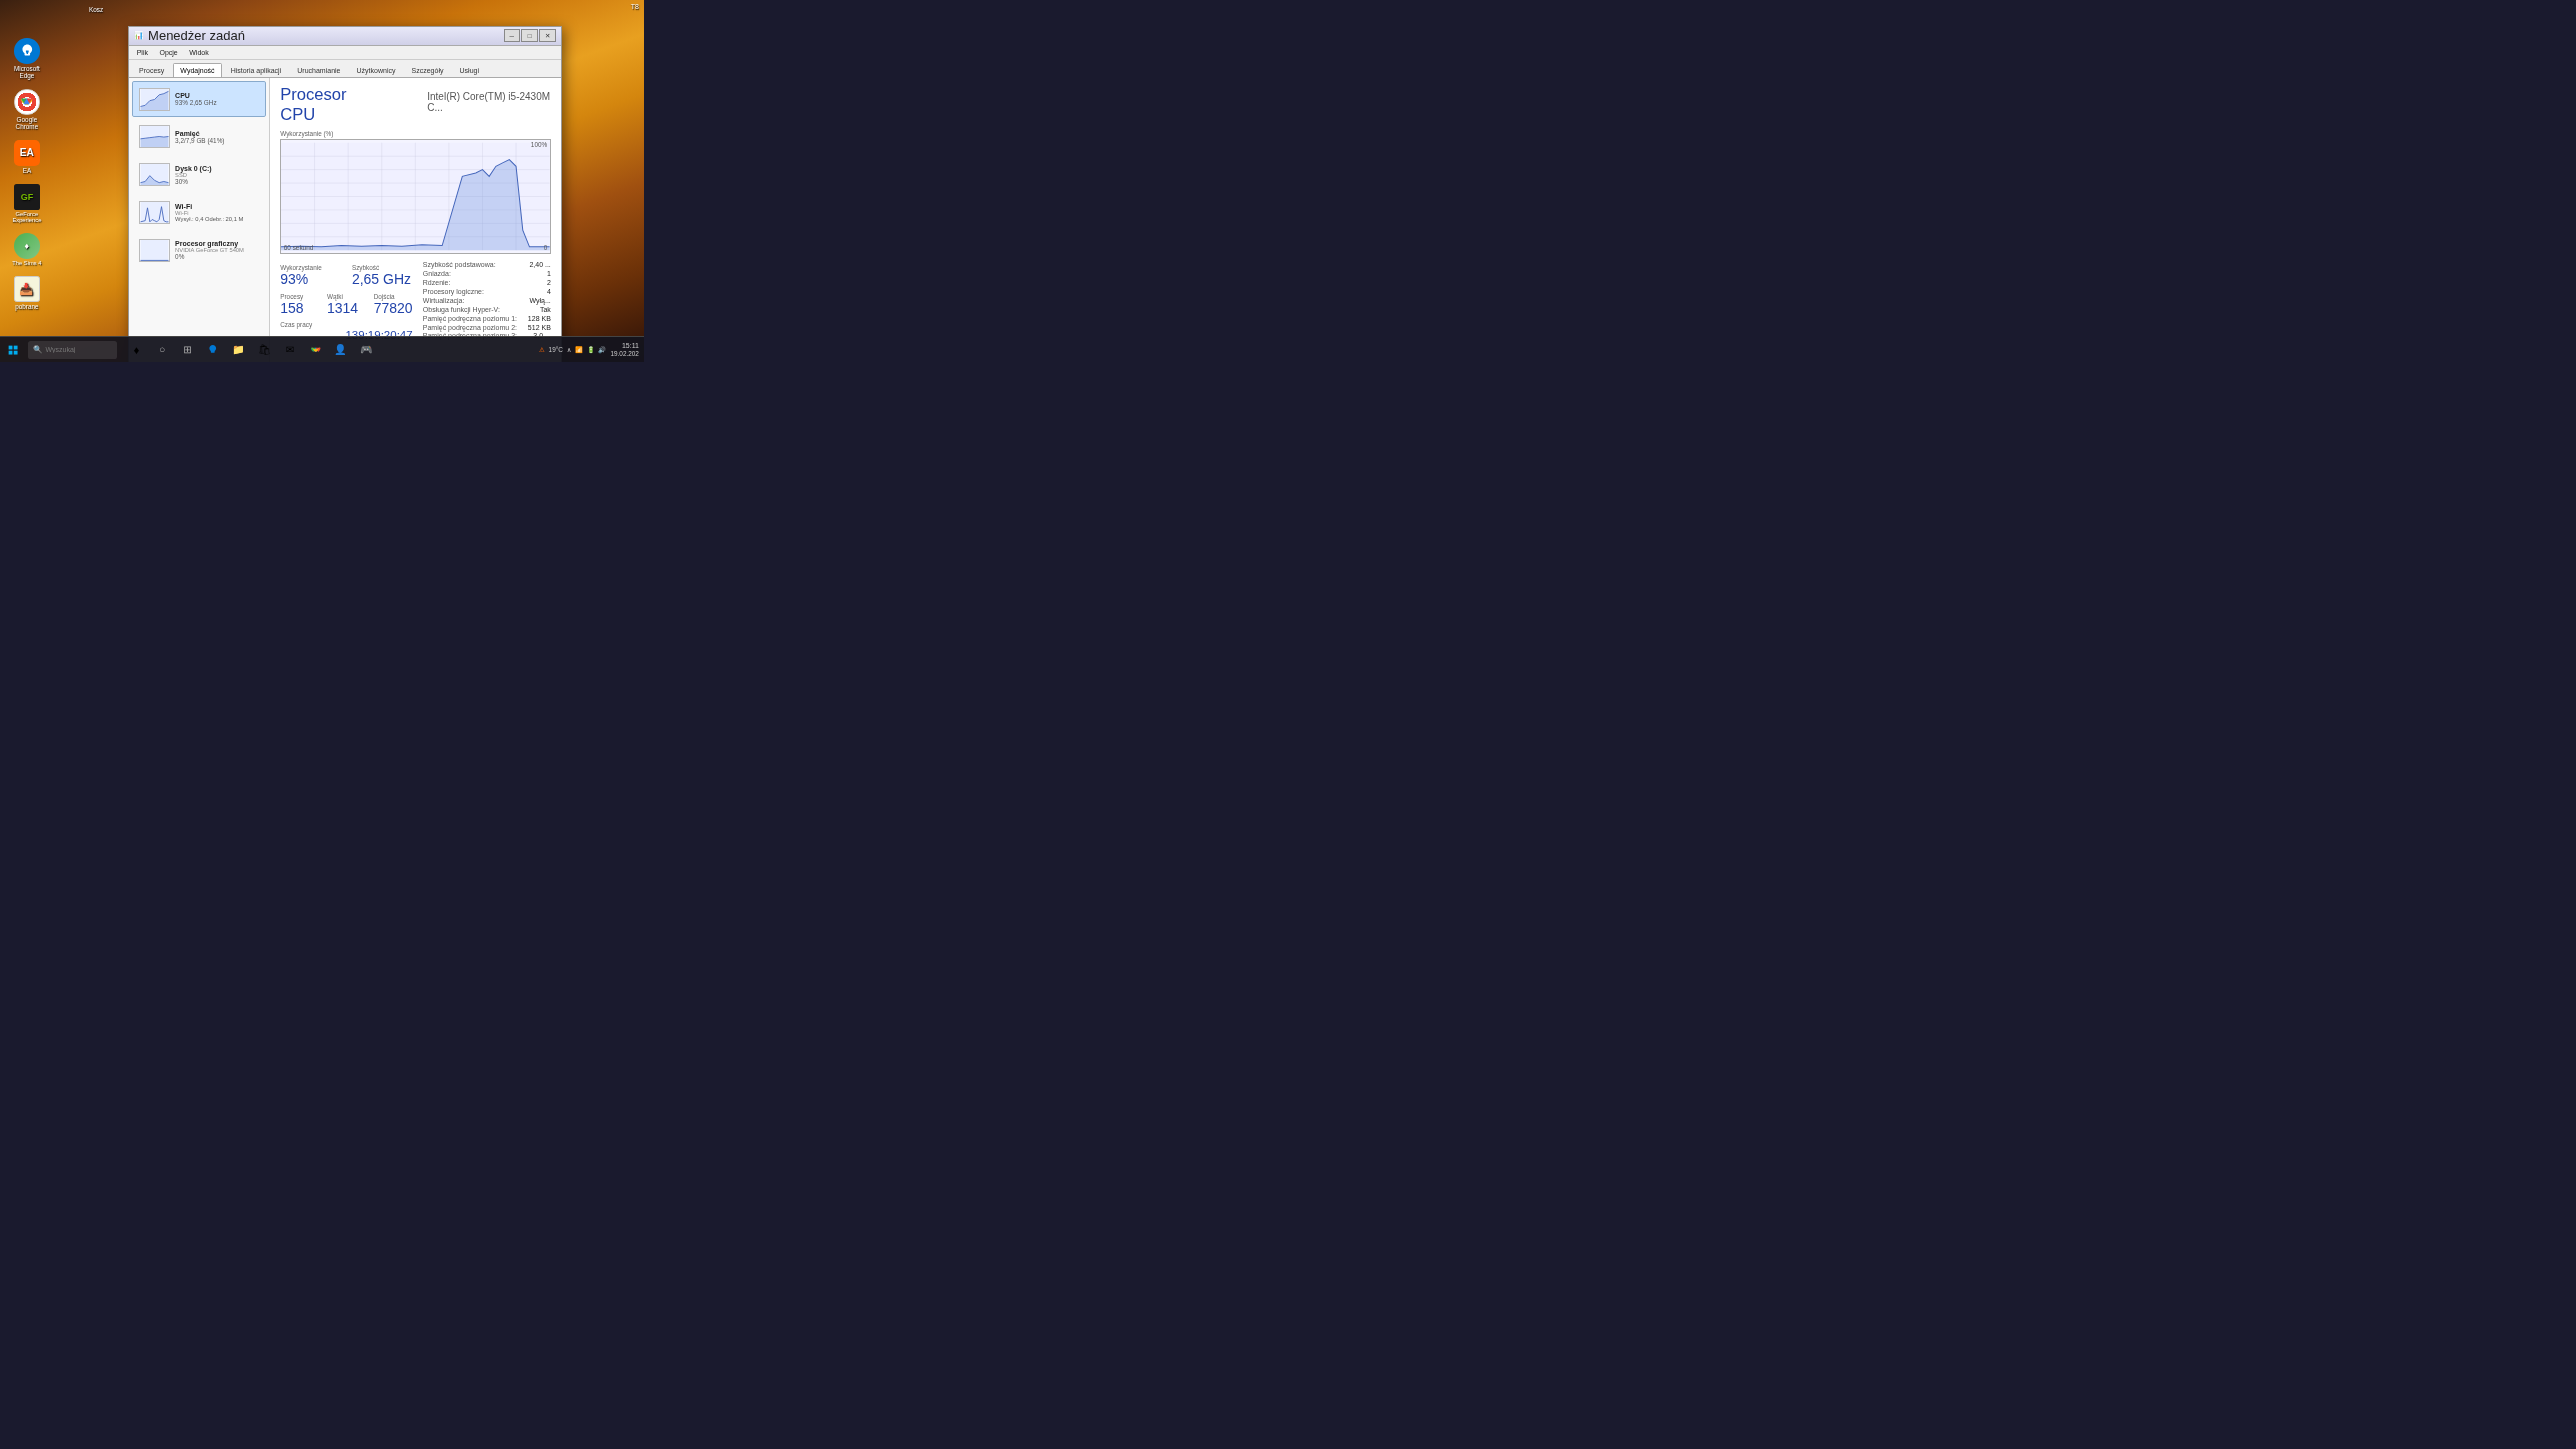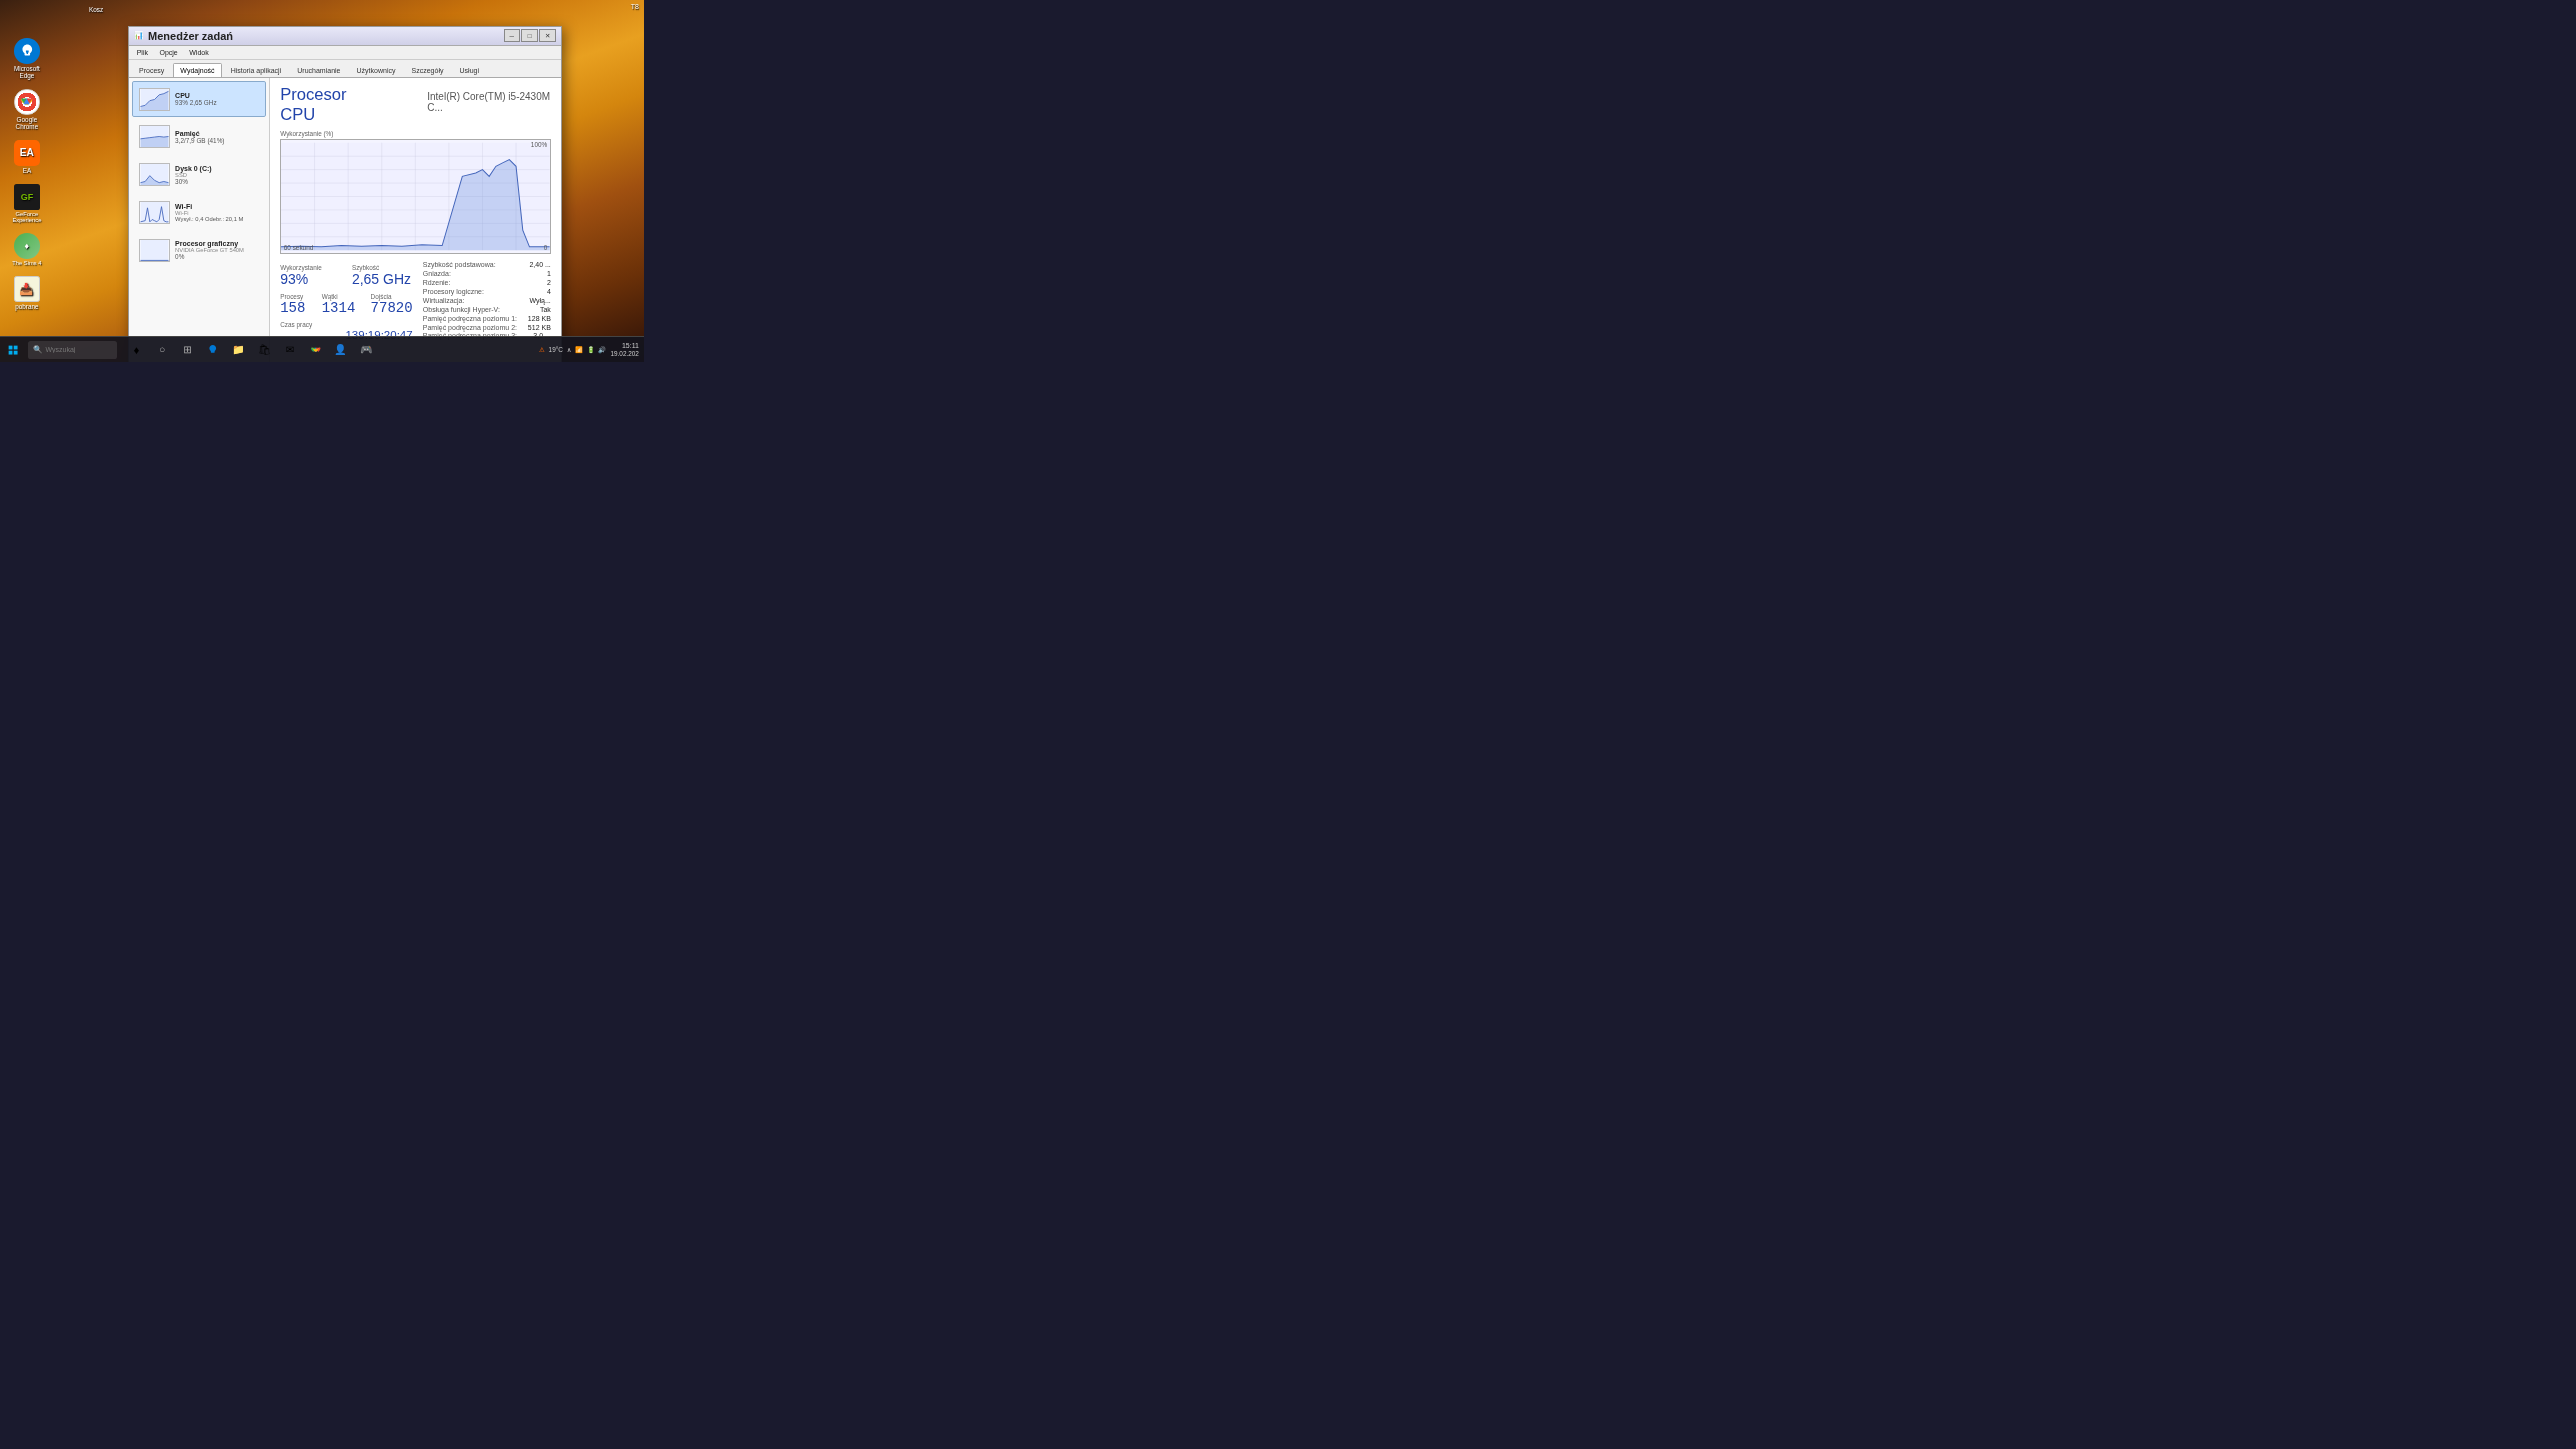--- a/index.html
+++ b/index.html
@@ -144,23 +144,23 @@
       border-bottom: 0.6px solid #aaa;
     }
     .window-title-icon {
       width: 10.2px;
       height: 10.2px;
       margin-right: 3.8px;
       font-size: 7.7px;
     }
     .window-title {
       flex: 1;
-      font-size: 11px;
+      font-size: 13px;
       color: #222;
-      font-weight: 700;
+      font-weight: 400;
     }
     .window-controls {
       display: flex;
       gap: 1.3px;
     }
     .win-btn {
       width: 16.6px;
       height: 12.8px;
       border: 0.6px solid #888;
       background: #ddd;
@@ -330,21 +330,21 @@
     .stat-label { font-size: 6.4px; color: #666; margin-bottom: 0.6px; }
     .stat-value { font-size: 14px; font-weight: 300; color: #2244aa; }
 
     .stats-row2 {
       display: flex;
       gap: 15.3px;
       margin-bottom: 5.1px;
     }
     .stat-block2 { flex: 1; }
     .stat-label2 { font-size: 6.4px; color: #666; margin-bottom: 0.6px; }
-    .stat-value2 { font-size: 14px; font-weight: 300; color: #2244aa; font-family: Liberation Mono, monospace; }
+    .stat-value2 { font-size: 14px; font-weight: 300; color: #2244aa; }
 
     
     .info-panel {
       font-size: 7px;
     }
     .info-row {
       display: flex;
       justify-content: space-between;
       margin-bottom: 1.9px;
     }

